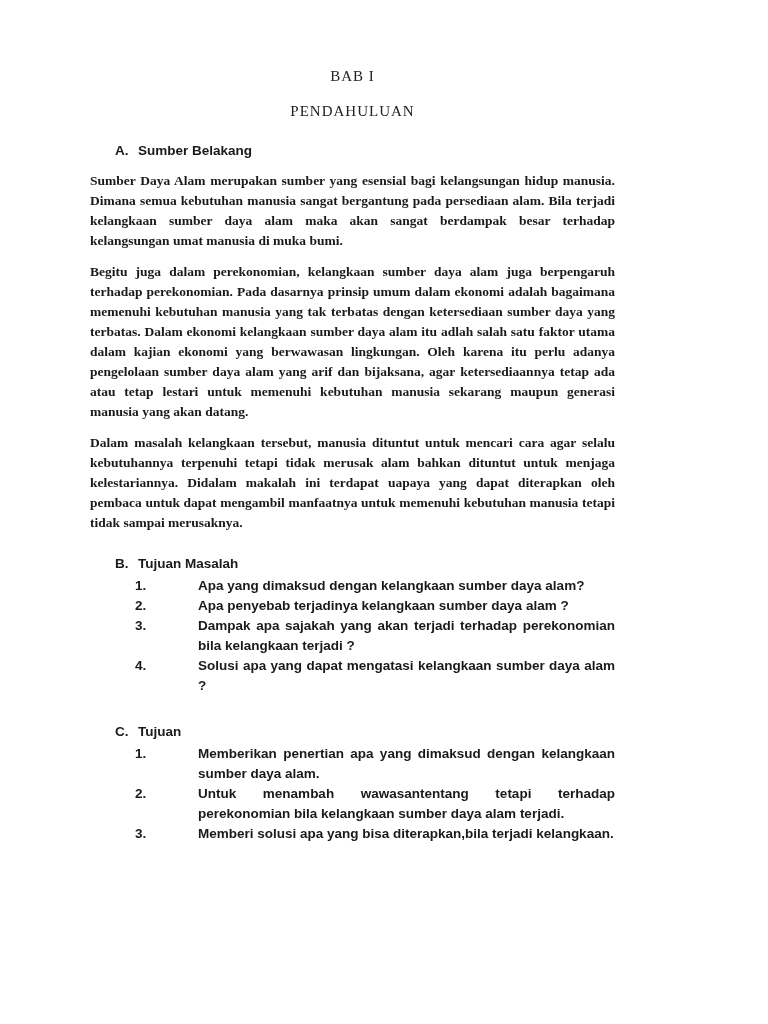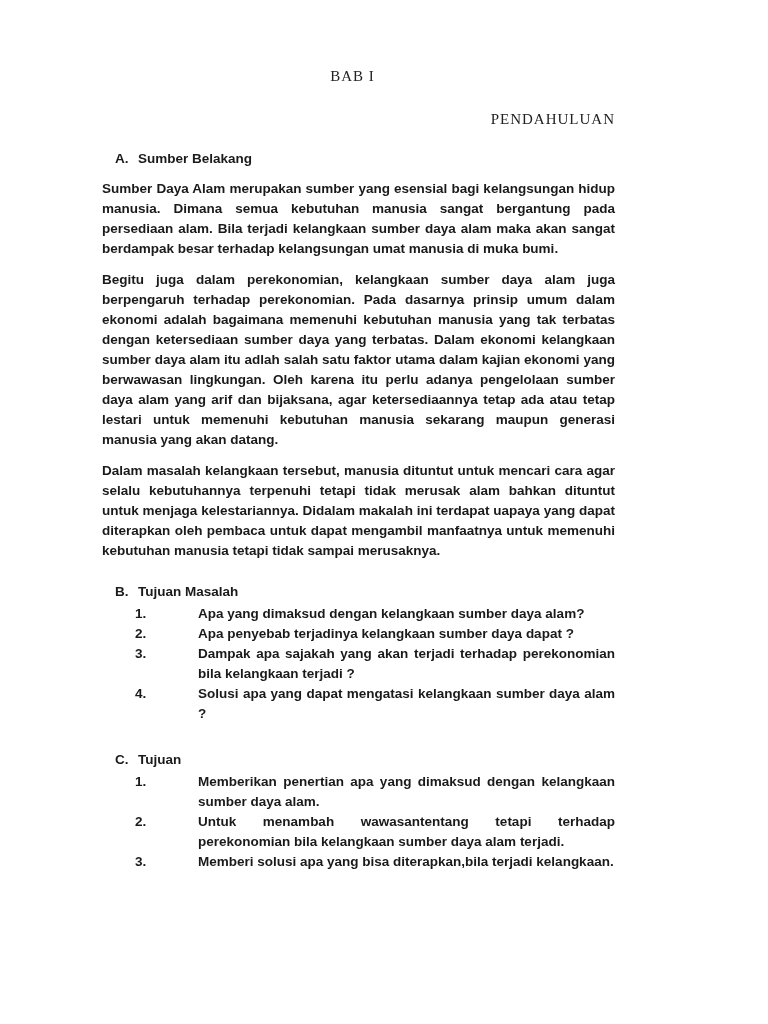--- a/index.html
+++ b/index.html
@@ -22,41 +22,41 @@
   .doc-subtitle {
     font-family: "Liberation Serif", serif;
     font-weight: 400;
     font-size: 15px;
     letter-spacing: 1px;
     text-align: center;
     margin: 0;
     color: #222222;
   }
   .doc-subtitle {
-    margin-top: 26px;
-    text-align: right;
+    margin-top: 18px;
   }
   .section-heading {
     display: flex;
     font-weight: 700;
     font-size: 13.5px;
     line-height: 18px;
     padding-left: 25px;
     margin-top: 22px;
   }
   .section-heading .sec-label {
     width: 23px;
     flex: none;
   }
   p.body-par {
     font-weight: 700;
     font-size: 13.5px;
     line-height: 20px;
     text-align: justify;
-    margin: 11px 0 0 12px;
+    margin: 11px 0 0 0;
+    font-family: Liberation Serif, serif;
   }
   .num-list {
     padding-left: 45px;
     margin-top: 3px;
   }
   .list-item {
     display: flex;
     font-weight: 700;
     font-size: 13.5px;
     line-height: 20px;
@@ -96,21 +96,21 @@
     <span class="sec-title">Tujuan Masalah</span>
   </div>
 
   <div class="num-list">
     <div class="list-item">
       <span class="item-num">1.</span>
       <span class="item-text">Apa yang dimaksud dengan kelangkaan sumber daya alam?</span>
     </div>
     <div class="list-item">
       <span class="item-num">2.</span>
-      <span class="item-text">Apa penyebab  terjadinya kelangkaan sumber daya dapat ?</span>
+      <span class="item-text">Apa penyebab  terjadinya kelangkaan sumber daya alam ?</span>
     </div>
     <div class="list-item">
       <span class="item-num">3.</span>
       <span class="item-text">Dampak apa sajakah yang akan terjadi terhadap perekonomian bila kelangkaan terjadi ?</span>
     </div>
     <div class="list-item">
       <span class="item-num">4.</span>
       <span class="item-text">Solusi apa yang dapat mengatasi kelangkaan sumber daya alam ?</span>
     </div>
   </div>

